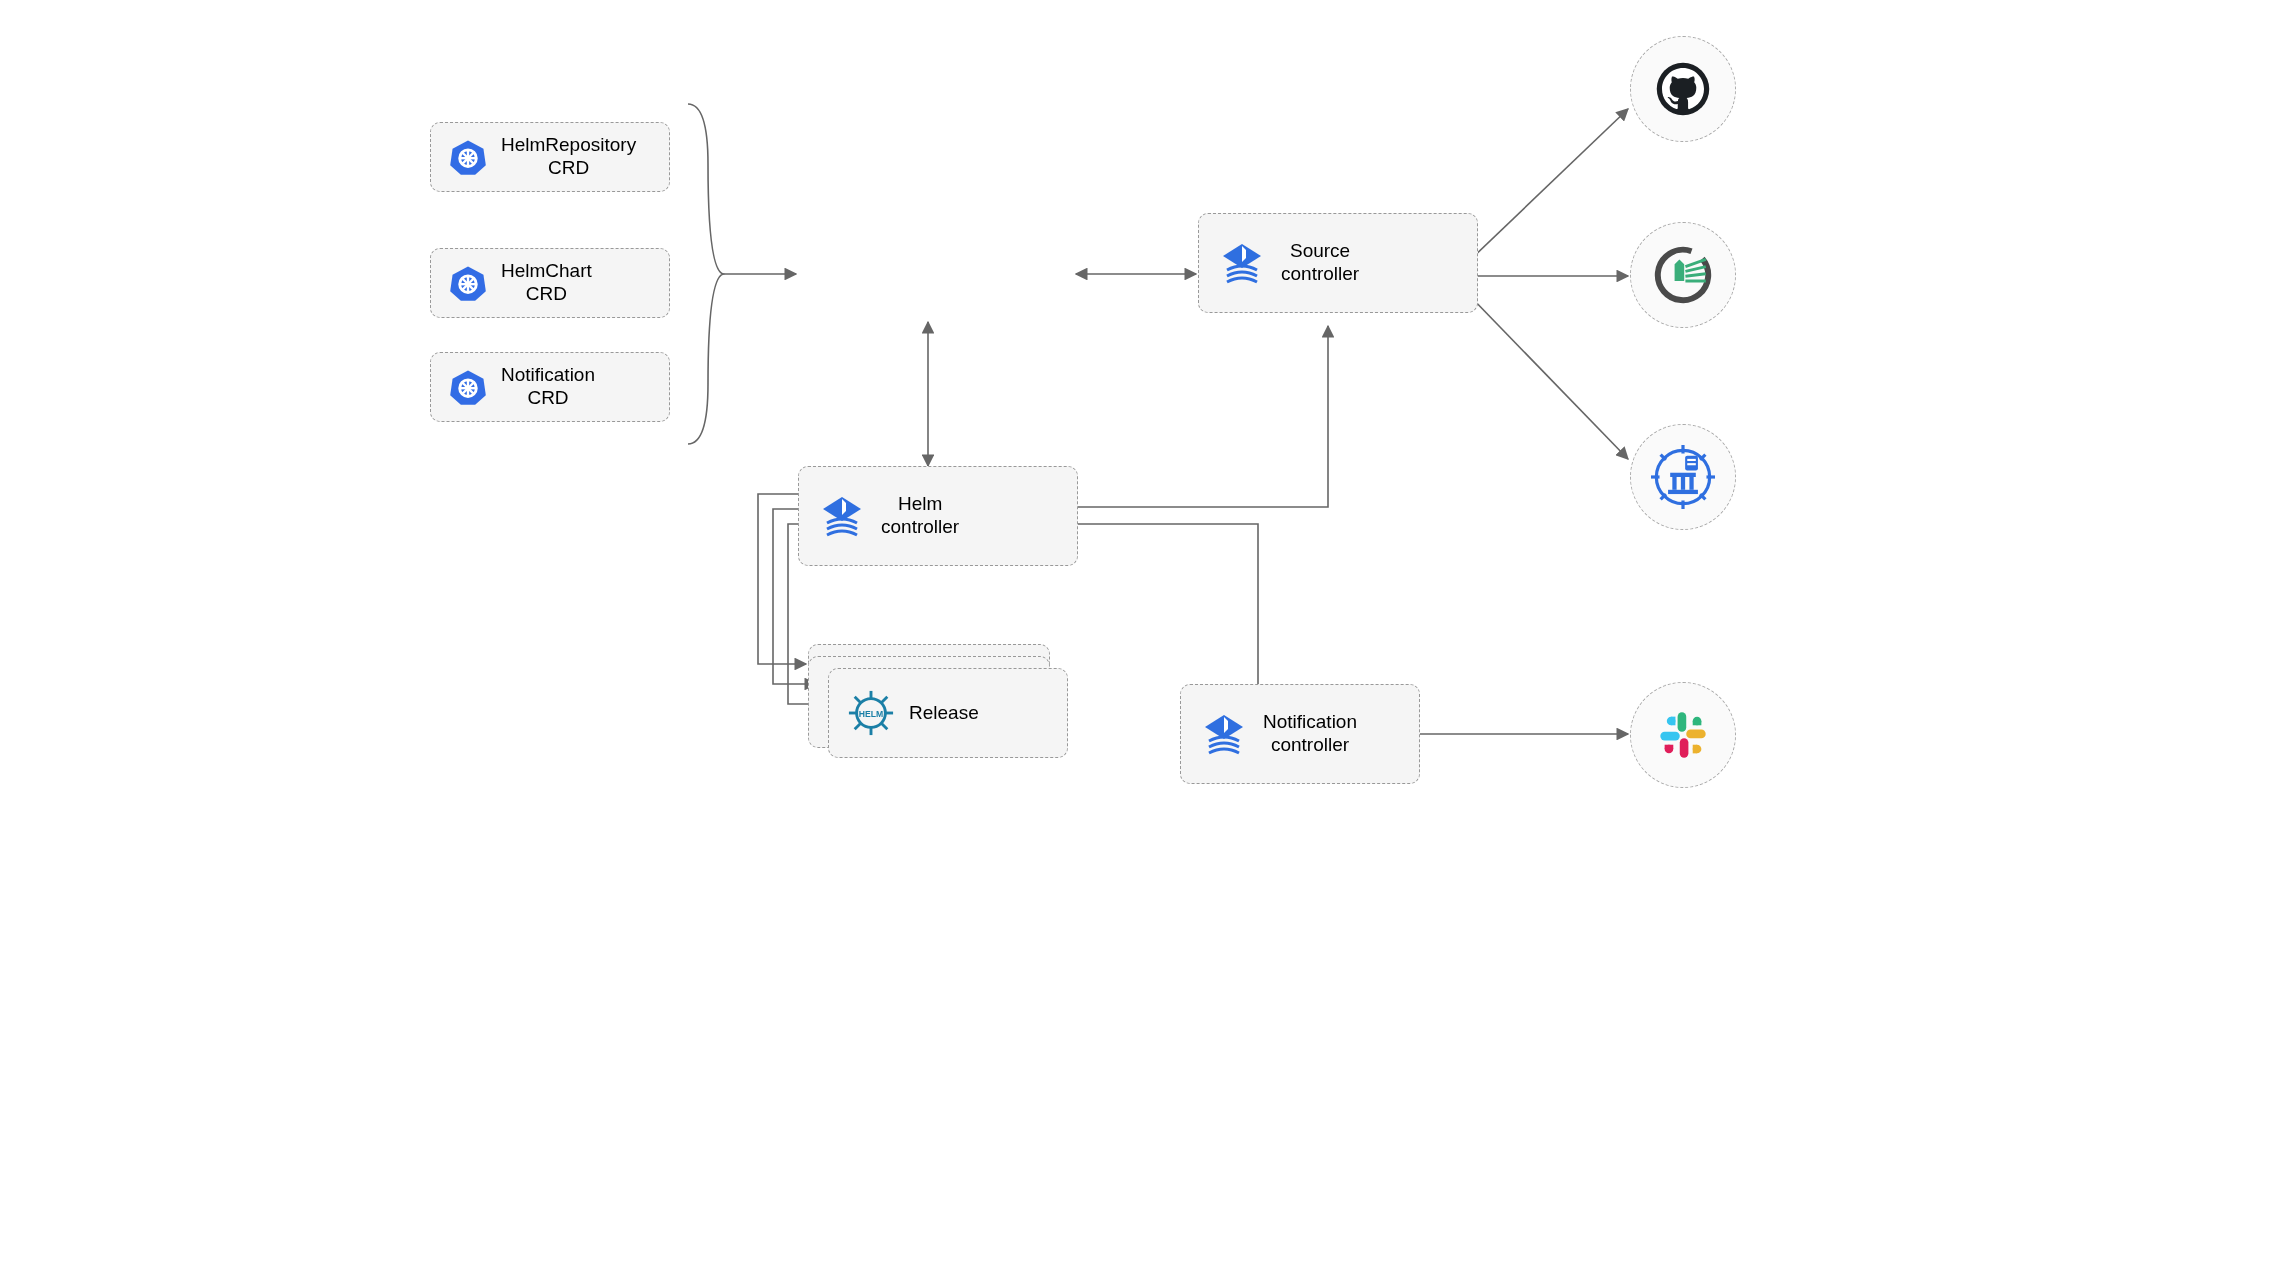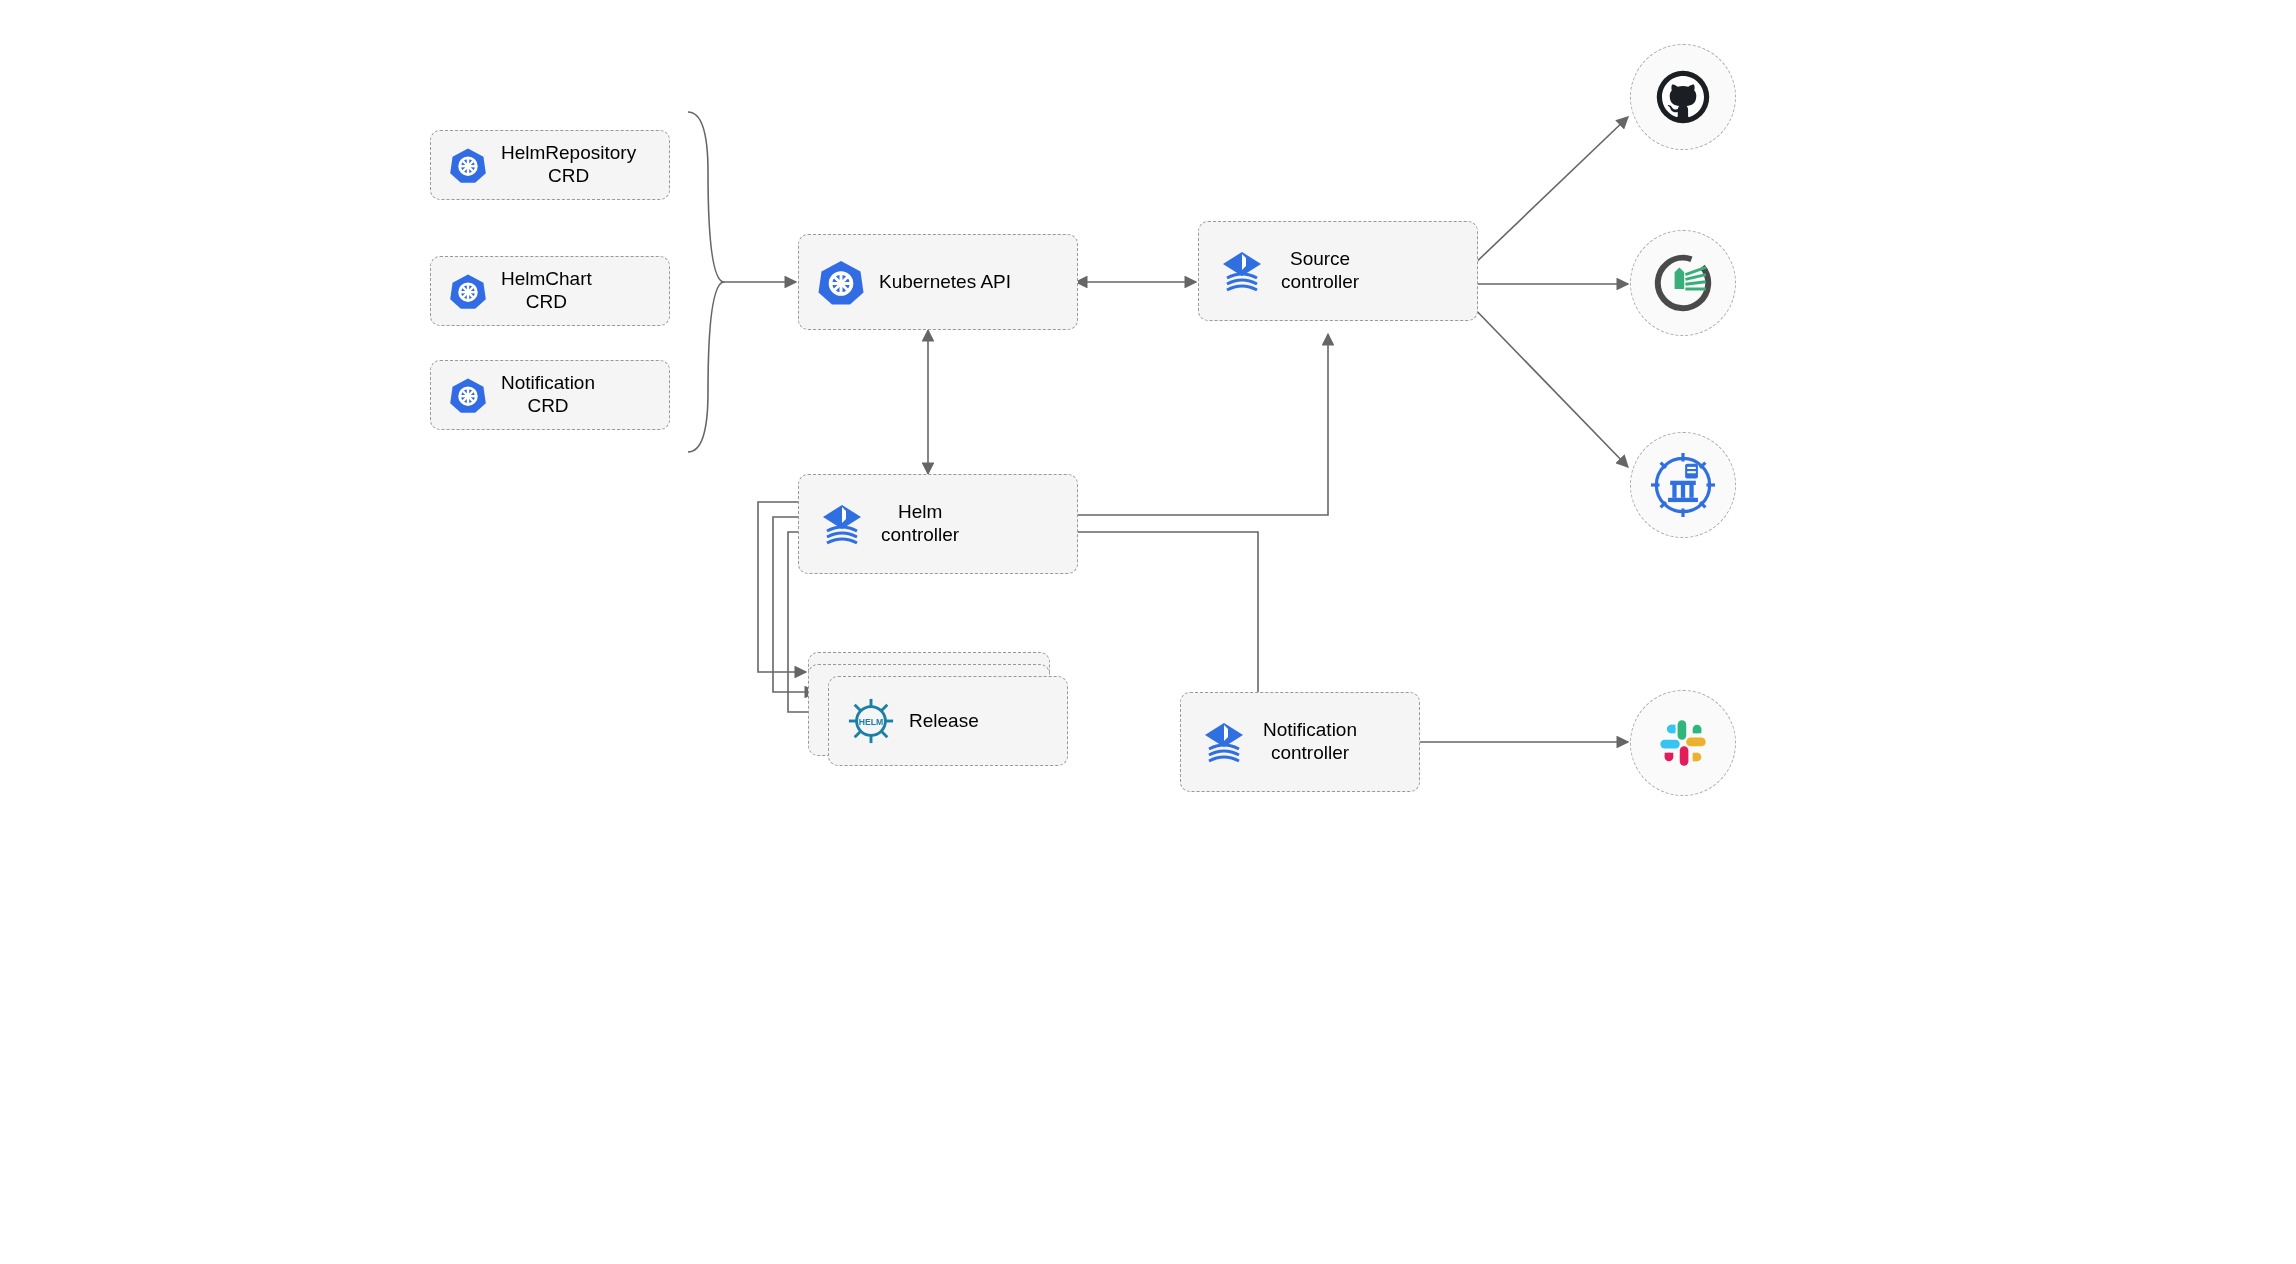--- a/index.html
+++ b/index.html
@@ -1,16 +1,16 @@
 <!DOCTYPE html>
 <html><head>
 <meta charset="utf-8">
 <style>
 html,body{margin:0;padding:0;font-family:-apple-system,Helvetica,Arial,sans-serif;background:#fff}
-.stage{position:relative;width:1520px;height:830px;margin:12px auto}
+.stage{position:relative;width:1520px;height:830px;margin:4px auto}
 svg.wires{position:absolute;left:0;top:0;width:1520px;height:830px;pointer-events:none}
 .node{position:absolute;background:#f5f5f5;border:1px dashed #999;border-radius:10px;
       display:flex;align-items:center;padding:10px 18px;box-sizing:border-box;font-size:19px;color:#000}
 .node .txt{margin-left:14px;text-align:center;line-height:1.2}
 .circ{position:absolute;width:104px;height:104px;border:1.5px dashed #aaa;border-radius:50%;
       background:#fafafa;display:flex;align-items:center;justify-content:center}
 .stack{position:absolute}
 .stack .sheet{position:absolute;background:#f5f5f5;border:1px dashed #999;border-radius:10px}
 </style>
 </head>
@@ -86,34 +86,20 @@
         <g stroke="#fff" stroke-width="2">
           <line x1="16" y1="10" x2="16" y2="24"></line>
           <line x1="9" y1="17" x2="23" y2="17"></line>
           <line x1="11" y1="12" x2="21" y2="22"></line>
           <line x1="21" y1="12" x2="11" y2="22"></line>
         </g>
       </svg>
   <div class="txt"><span>Notification</span><br><span>CRD</span></div>
 </div>
 
-<div class="node" style="left:410px;top:222px;width:280px;height:96px">
-  <svg width="48" height="48" viewBox="0 0 32 32">
-        <polygon points="16,2 29,9 31,23 22,31 10,31 1,23 3,9" fill="#326CE5"></polygon>
-        <circle cx="16" cy="17" r="7" fill="none" stroke="#fff" stroke-width="2.4"></circle>
-        <circle cx="16" cy="17" r="2" fill="#fff"></circle>
-        <g stroke="#fff" stroke-width="2">
-          <line x1="16" y1="10" x2="16" y2="24"></line>
-          <line x1="9" y1="17" x2="23" y2="17"></line>
-          <line x1="11" y1="12" x2="21" y2="22"></line>
-          <line x1="21" y1="12" x2="11" y2="22"></line>
-        </g>
-      </svg>
-  <div class="txt">Kubernetes API</div>
-</div>
 
 <div class="node" style="left:810px;top:209px;width:280px;height:100px">
   <svg width="50" height="50" viewBox="0 0 50 50">
         <polygon points="25,6 44,18 25,30 6,18" fill="#2F6FE0"></polygon>
         <polygon points="25,8 25,24 29,20 29,12" fill="#fff"></polygon>
         <path d="M10,32 Q25,24 40,32" stroke="#2F6FE0" stroke-width="3" fill="none"></path>
         <path d="M10,38 Q25,30 40,38" stroke="#2F6FE0" stroke-width="3" fill="none"></path>
         <path d="M10,44 Q25,36 40,44" stroke="#2F6FE0" stroke-width="3" fill="none"></path>
       </svg>
   <div class="txt"><span>Source</span><br><span>controller</span></div>

